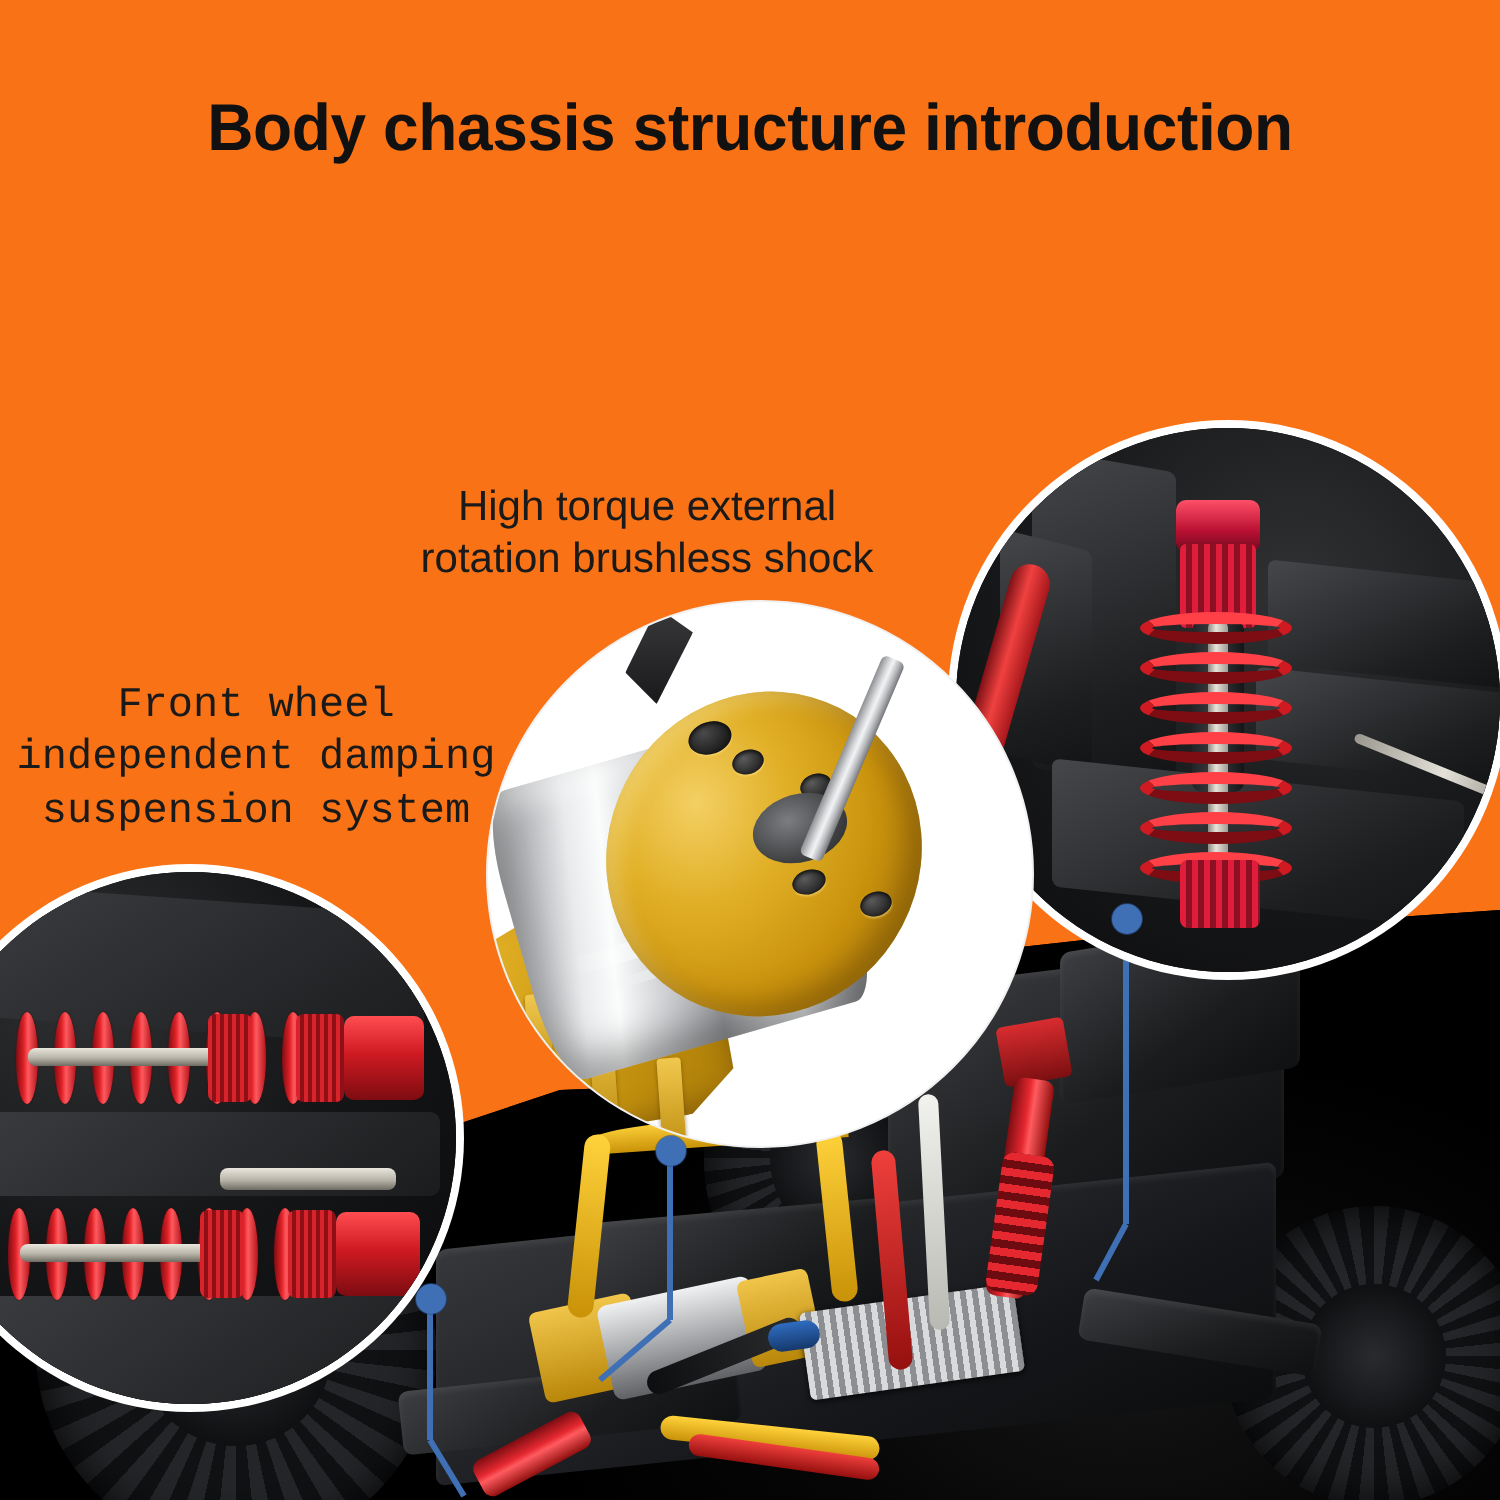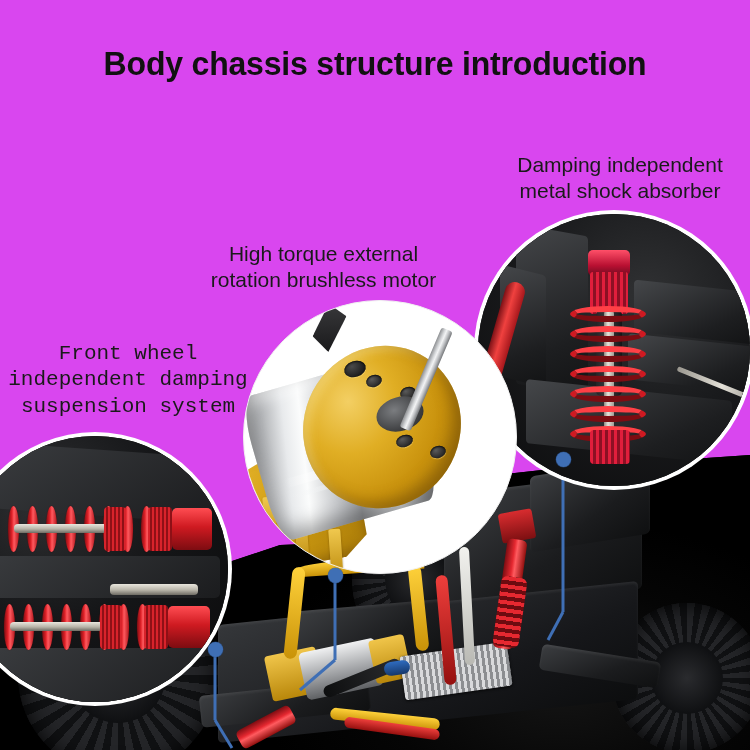--- a/index.html
+++ b/index.html
@@ -3,21 +3,21 @@
 <meta charset="utf-8">
 <title>Body chassis structure introduction</title>
 <style>
   html,body{margin:0;padding:0;}
   body{
     width:750px;height:750px;overflow:hidden;
     background:#ffffff;
     font-family:"Liberation Sans","DejaVu Sans",sans-serif;
     -webkit-font-smoothing:antialiased;
   }
-  #poster{position:relative;width:750px;height:750px;background:#d946ef;overflow:hidden;}
+  #poster{position:relative;width:750px;height:750px;background:#f97316;overflow:hidden;}
 
   
   .black-bg{
     position:absolute;left:0;top:0;width:750px;height:750px;
     background:
       radial-gradient(ellipse 300px 170px at 560px 690px, #141414 0%, #050505 60%, #000 100%),
       #000000;
     clip-path: polygon(0 640px, 125px 640px, 150px 610px, 205px 570px, 280px 545px,
                        330px 543px, 400px 505px, 470px 478px, 560px 468px, 750px 455px,
                        750px 750px, 0 750px);
@@ -355,23 +355,21 @@
       <div class="m-shaft"></div>
     </div>
   </div>
 
   <div class="dot" style="left:328px;top:568px;"></div>
   <div class="dot" style="left:556px;top:452px;"></div>
   <div class="dot" style="left:208px;top:642px;"></div>
 
   <div class="title">Body chassis structure introduction</div>
 
-  <div class="label l-damping">Damping independent
-metal shock absorber</div>
 
   <div class="label l-motor">High torque external
-rotation brushless motor</div>
+rotation brushless shock</div>
 
   <div class="label l-front">Front wheel
 independent damping
 suspension system</div>
 
 </div>
 
 </body></html>

